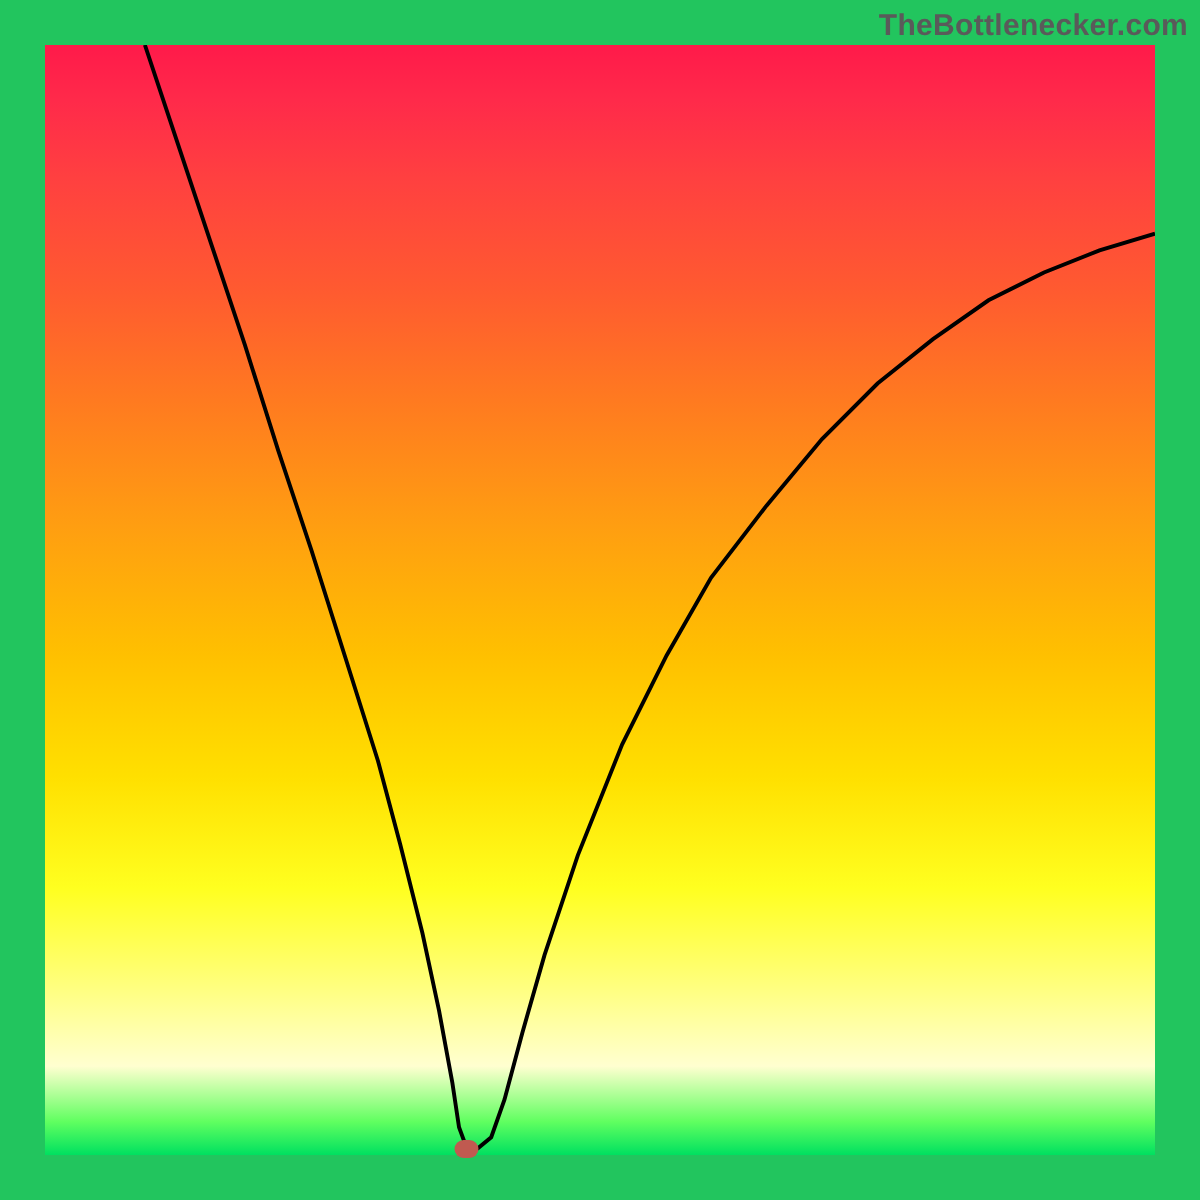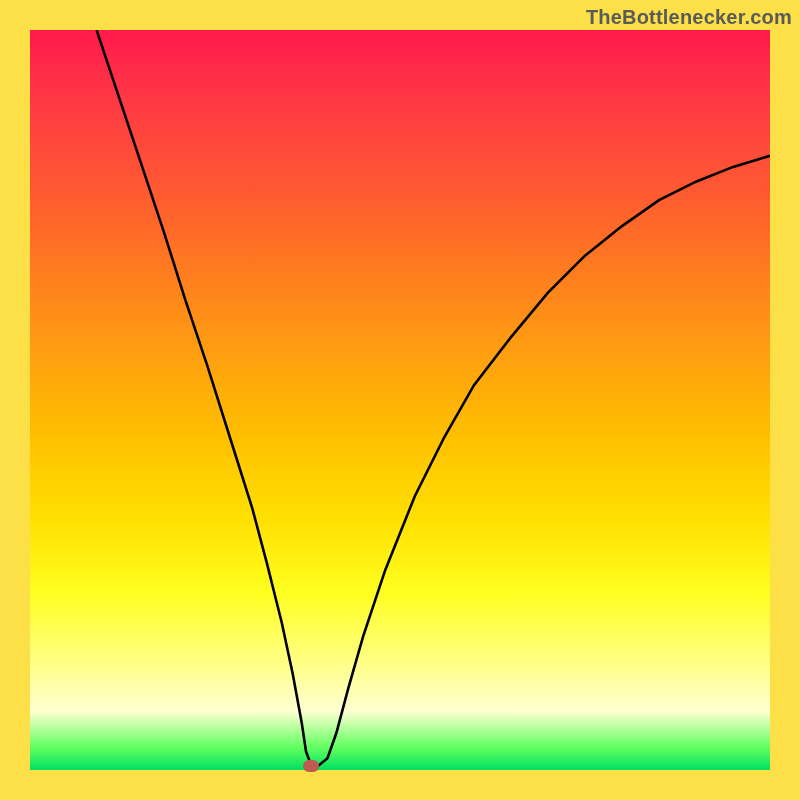--- a/index.html
+++ b/index.html
@@ -1,21 +1,21 @@
 <!DOCTYPE html>
 <html><head>
 <meta charset="utf-8">
 <style>
   * { margin: 0; padding: 0; box-sizing: border-box; }
   html, body { width: 800px; height: 800px; overflow: hidden; background: #000; }
   .frame {
     position: relative;
     width: 800px;
     height: 800px;
-    background: #fde047;
+    background: #22c55e;
   }
   .plot-area {
     position: absolute;
     left: 30px;
     top: 30px;
     width: 740px;
     height: 740px;
     background: linear-gradient(to bottom,
       #ff1a4a 0%,
       #ff2a4a 5%,

